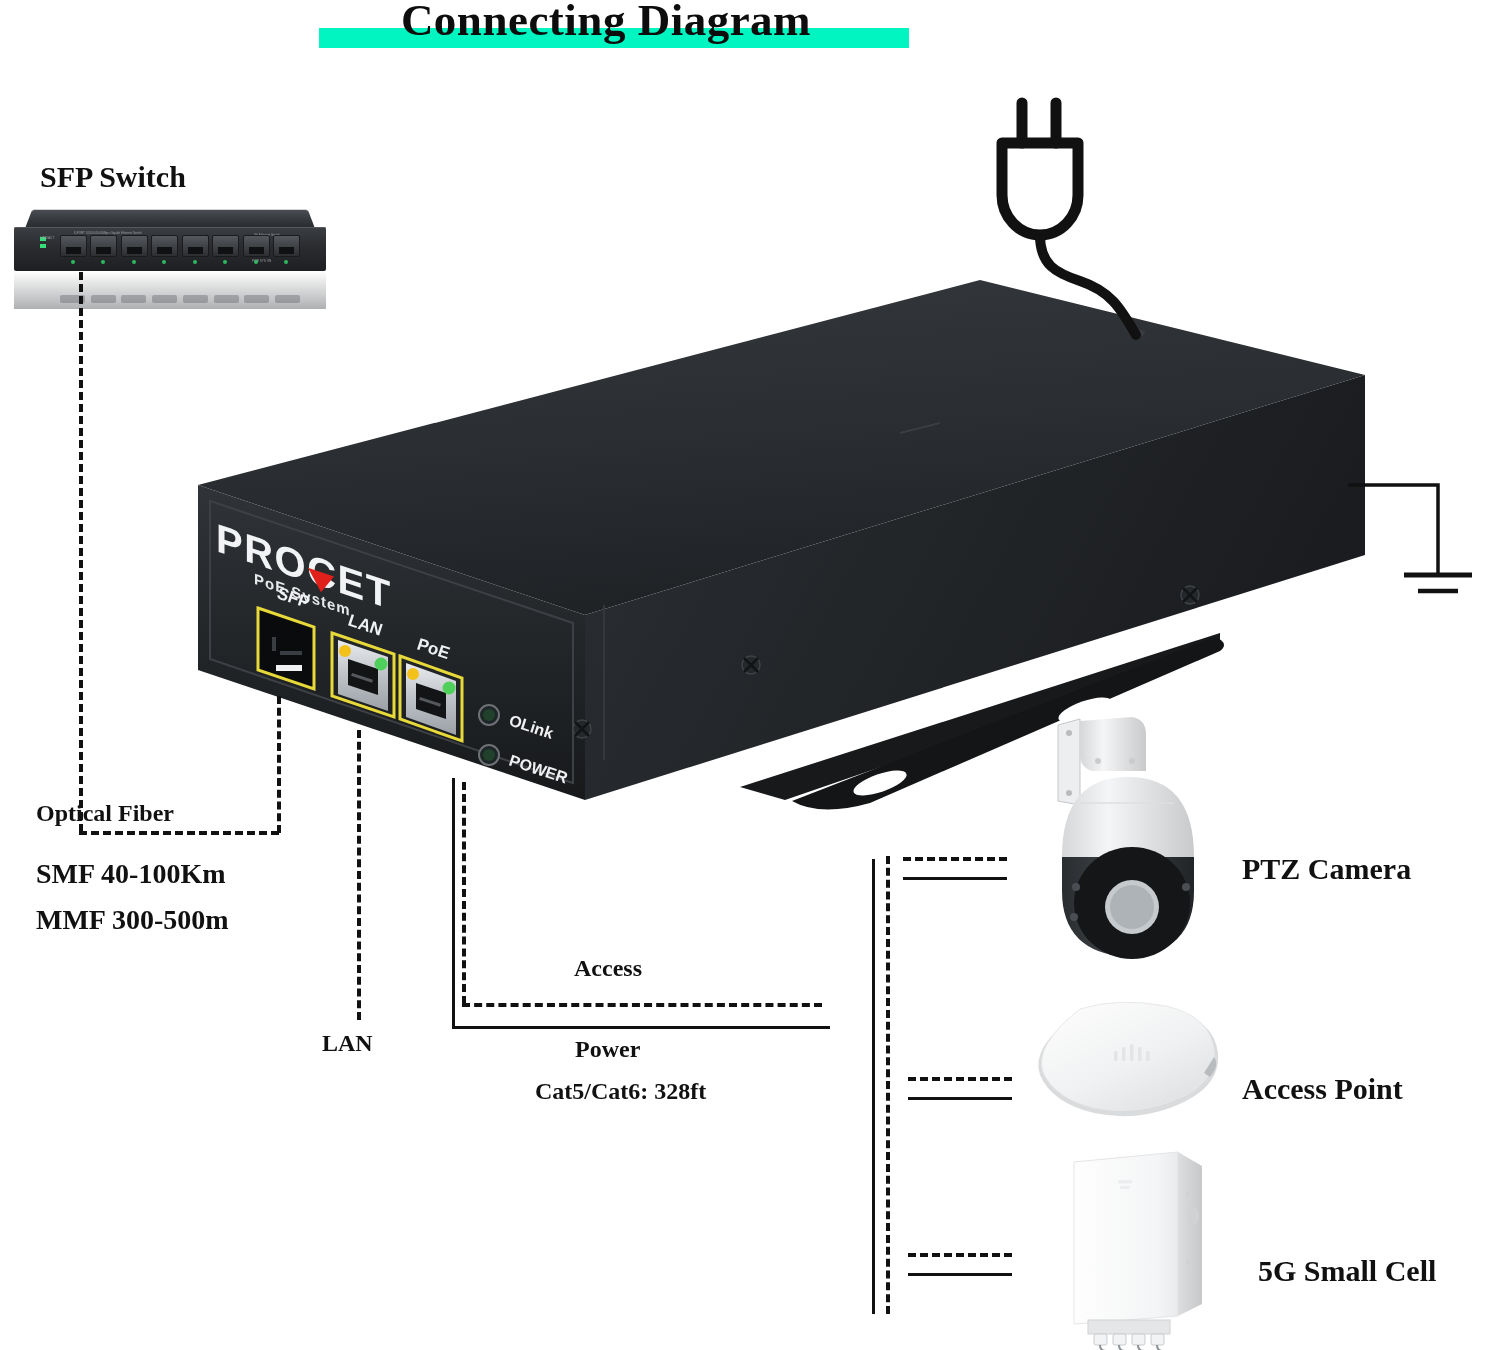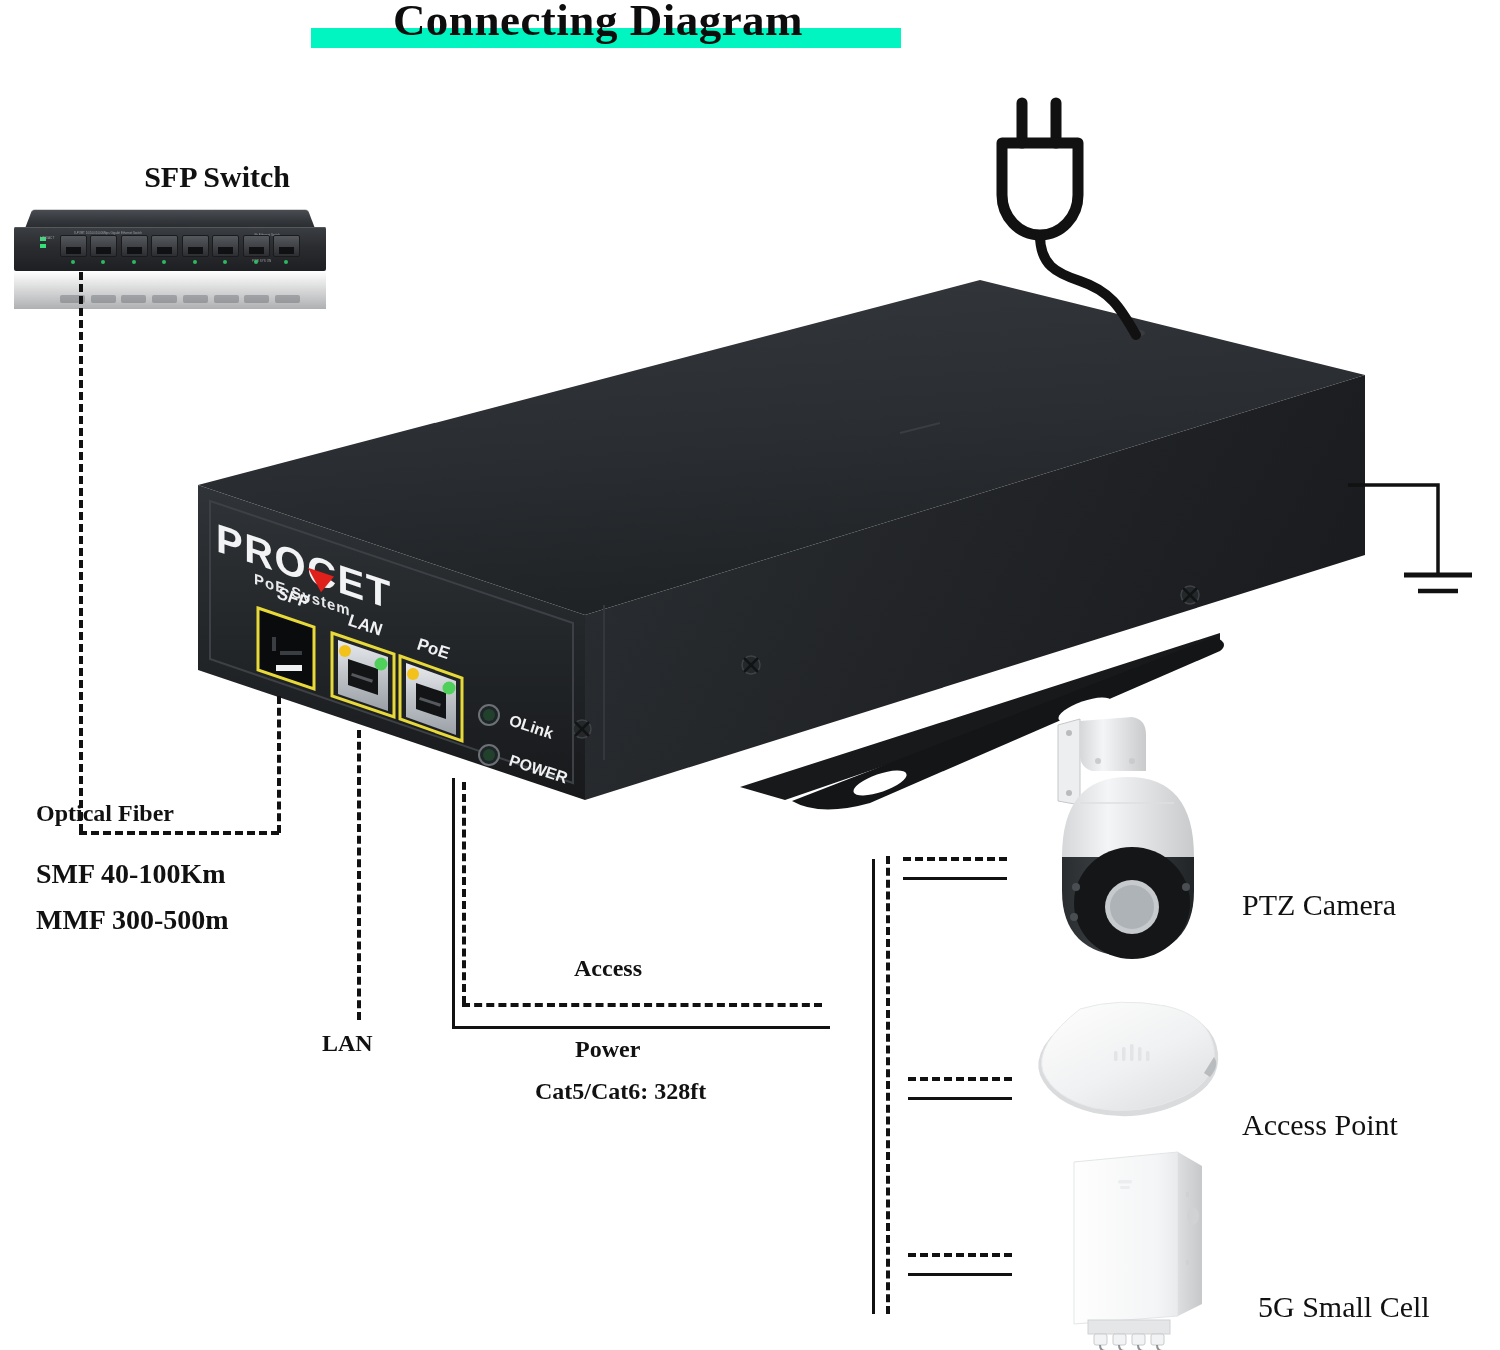--- a/index.html
+++ b/index.html
@@ -1,27 +1,27 @@
 <!DOCTYPE html>
 <html><head>
 <meta charset="utf-8">
 <style>
   html,body{margin:0;padding:0;background:#fff;}
   body{width:1500px;height:1350px;position:relative;overflow:hidden;
        font-family:"Liberation Serif",serif;color:#111;}
 
   
-  #title-wrap{position:absolute;left:8px;top:0;width:1324px;height:60px;}
+  #title-wrap{position:absolute;left:16px;top:0;width:1324px;height:60px;}
   #title-highlight{position:absolute;left:303px;top:28px;width:590px;height:20px;
        background:#00f5c0;}
   #title-text{position:absolute;left:0;top:-6px;width:1180px;text-align:center;
        font-size:45px;font-weight:bold;letter-spacing:.5px;color:#0d0d0d;}
 
   
-  #sfp-label{position:absolute;left:40px;top:160px;width:250px;text-align:right;
+  #sfp-label{position:absolute;left:40px;top:160px;width:250px;text-align:left;
        font-size:30px;font-weight:bold;}
   #switch{position:absolute;left:14px;top:205px;width:312px;height:72px;}
   .sw-top{position:absolute;left:10px;top:0;width:292px;height:26px;
        background:linear-gradient(180deg,#4a4d51 0%,#33363a 55%,#26282b 100%);
        border-radius:3px 3px 0 0;
        transform:perspective(220px) rotateX(30deg);transform-origin:bottom;}
   .sw-face{position:absolute;left:0;top:22px;width:312px;height:44px;
        background:linear-gradient(180deg,#3b3e42 0%,#2a2c30 45%,#1d1f22 100%);
        border-radius:2px;box-shadow:inset 0 1px 0 #55585c;}
   .sw-ports{position:absolute;left:46px;top:8px;width:240px;height:26px;display:flex;
@@ -48,21 +48,21 @@
   .hline-solid{position:absolute;height:0;border-top:3px solid #111;}
   .vline-dash{position:absolute;width:0;border-left:4px dashed #111;}
   .hline-dash{position:absolute;height:0;border-top:4px dashed #111;}
 
   
   .lbl{position:absolute;font-weight:bold;color:#111;white-space:nowrap;}
   .lbl-lg{font-size:24px;}
   .lbl-md{font-size:28px;}
 
   
-  .dev-label{position:absolute;font-size:30px;font-weight:normal;white-space:nowrap;margin-top:36px;}
+  .dev-label{position:absolute;font-size:30px;font-weight:bold;white-space:nowrap;}
 </style>
 </head>
 <body>
 
 <div id="title-wrap">
   <div id="title-highlight"></div>
   <div id="title-text">Connecting Diagram</div>
 </div>
 
 <div id="sfp-label">SFP Switch</div>

